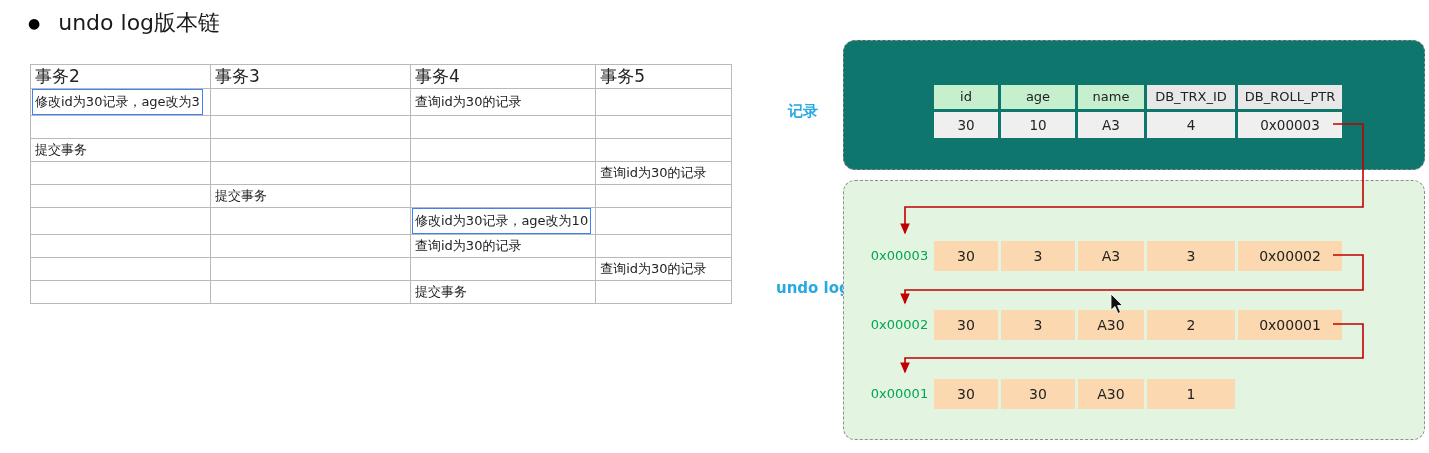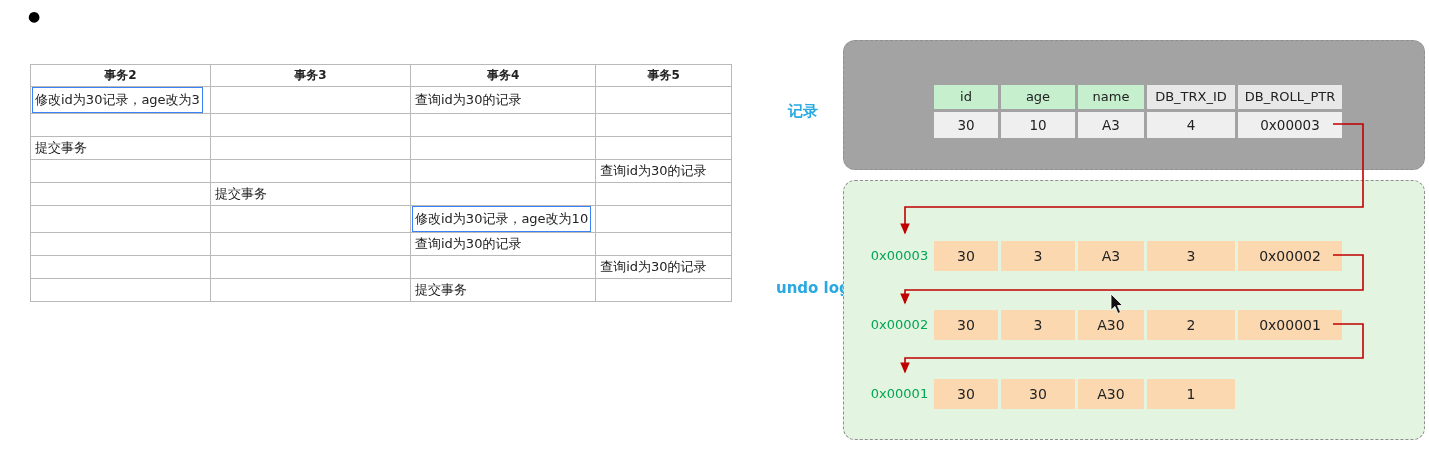--- a/index.html
+++ b/index.html
@@ -7,30 +7,30 @@
   body{font-family:"DejaVu Sans","Liberation Sans",sans-serif;color:#222}
   .canvas{position:relative;width:1429px;height:453px;background:#fff;overflow:hidden}
 
   
   .title{position:absolute;left:28px;top:8px;display:flex;align-items:center;font-size:22px;color:#1a1a1a}
   .bullet{font-size:14px;margin-right:18px;color:#000}
 
   
   .tx-table{position:absolute;left:30px;top:64px;border-collapse:collapse;table-layout:fixed;font-size:13px;color:#222;background:#fff}
   .tx-table th,.tx-table td{border:1px solid #b9b9b9;height:23px;padding:0 4px;overflow:hidden;white-space:nowrap;text-align:left;vertical-align:middle}
-  .tx-table th{font-size:12px;font-weight:bold;text-align:center;height:22px}
+  .tx-table th{font-size:17px;font-weight:normal;height:22px}
   .hl{display:inline-block;border:1px solid #3b82f6;padding:4px 2px;line-height:16px;margin-left:-3px;white-space:nowrap}
 
   
   .section-label{position:absolute;font-size:15px;font-weight:bold;color:#29a9e1;white-space:nowrap}
   .record-label{left:788px;top:102px}
   .undolog-label{left:776px;top:279px}
 
   
-  .record-box{position:absolute;left:843px;top:40px;width:582px;height:130px;background:#a3a3a3;border:1.5px dashed #8f8f8f;border-radius:12px}
+  .record-box{position:absolute;left:843px;top:40px;width:582px;height:130px;background:#0f766e;border:1.5px dashed #8f8f8f;border-radius:12px}
   .undo-box{position:absolute;left:843px;top:180px;width:582px;height:260px;background:#e3f4e1;border:1.5px dashed #8f8f8f;border-radius:12px}
 
   
   .flex-row{position:absolute;left:90px;display:flex;gap:3px;align-items:stretch}
   .undo-row{left:24px}
   .hcell{height:24px;line-height:24px;text-align:center;font-size:13px;color:#222}
   .green{background:#c6efce}
   .gray{background:#e8e8e8}
   .vcell{height:26px;line-height:26px;text-align:center;font-size:13.5px;background:#efefef;color:#222}
   .addr{width:63px;line-height:30px;text-align:center;font-size:13px;color:#00a651}
@@ -42,20 +42,21 @@
   .arrow{fill:none;stroke:#c00000;stroke-width:1.6}
   .cursor{position:absolute;left:1110px;top:294px;pointer-events:none}
 </style>
 </head>
 <body>
 
 <div class="canvas">
 
   <div class="title">
     <span class="bullet">●</span>
+    <span>undo log版本链</span>
   </div>
 
   <table class="tx-table">
     <colgroup>
         <col style="width:180px">
         <col style="width:200px">
         <col style="width:184px">
         <col style="width:136px">
       </colgroup>
     <thead>

